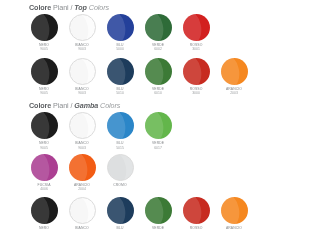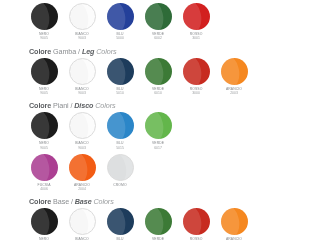--- a/index.html
+++ b/index.html
@@ -73,20 +73,21 @@
     color: #9a9d9f;
   }
   .sec-gap { height: 6px; }
   .row-gap { height: 4px; }
 </style>
 </head>
 <body>
 
 <div id="page">
     <div class="section">
+      <div class="section-header"><span class="it-bold">Colore</span> <span class="it-reg">Piani</span> <span class="it-reg">/</span> <span class="en-bold">Top</span> <span class="en-reg">Colors</span></div>
       <div class="swatch-row">
         <div class="swatch-cell">
           <div class="dot" style="background: rgb(27, 27, 27);">
             <div class="gloss"></div>
           </div>
           <div class="swatch-label">NERO</div>
           <div class="swatch-code">9005</div>
         </div>
         <div class="swatch-cell">
           <div class="dot light" style="background: rgb(252, 252, 252);">
@@ -113,21 +114,20 @@
           <div class="dot" style="background: rgb(210, 32, 31);">
             <div class="gloss"></div>
           </div>
           <div class="swatch-label">ROSSO</div>
           <div class="swatch-code">3001</div>
         </div>
       </div>
     </div>
     <div class="sec-gap"></div>
     <div class="section">
-      <div class="section-header"><span class="it-bold">Colore</span> <span class="it-reg">Gamba</span> <span class="it-reg">/</span> <span class="en-bold">Leg</span> <span class="en-reg">Colors</span></div>
       <div class="swatch-row">
         <div class="swatch-cell">
           <div class="dot" style="background: rgb(27, 27, 27);">
             <div class="gloss"></div>
           </div>
           <div class="swatch-label">NERO</div>
           <div class="swatch-code">9005</div>
         </div>
         <div class="swatch-cell">
           <div class="dot light" style="background: rgb(252, 252, 252);">
@@ -161,21 +161,21 @@
           <div class="dot" style="background: rgb(245, 135, 31);">
             <div class="gloss"></div>
           </div>
           <div class="swatch-label">ARANCIO</div>
           <div class="swatch-code">2003</div>
         </div>
       </div>
     </div>
     <div class="sec-gap"></div>
     <div class="section">
-      <div class="section-header"><span class="it-bold">Colore</span> <span class="it-reg">Piani</span> <span class="it-reg">/</span> <span class="en-bold">Disco</span> <span class="en-reg">Colors</span></div>
+      <div class="section-header"><span class="it-bold">Colore</span> <span class="it-reg">Piani</span> <span class="it-reg">/</span> <span class="en-bold">Gamba</span> <span class="en-reg">Colors</span></div>
       <div class="swatch-row">
         <div class="swatch-cell">
           <div class="dot" style="background: rgb(27, 27, 27);">
             <div class="gloss"></div>
           </div>
           <div class="swatch-label">NERO</div>
           <div class="swatch-code">9005</div>
         </div>
         <div class="swatch-cell">
           <div class="dot light" style="background: rgb(252, 252, 252);">
@@ -219,21 +219,20 @@
           <div class="dot light" style="background: rgb(226, 228, 229);">
             <div class="gloss"></div>
           </div>
           <div class="swatch-label">CROMO</div>
           <div class="swatch-code"></div>
         </div>
       </div>
     </div>
     <div class="sec-gap"></div>
     <div class="section">
-      <div class="section-header"><span class="it-bold">Colore</span> <span class="it-reg">Base</span> <span class="it-reg">/</span> <span class="en-bold">Base</span> <span class="en-reg">Colors</span></div>
       <div class="swatch-row">
         <div class="swatch-cell">
           <div class="dot" style="background: rgb(27, 27, 27);">
             <div class="gloss"></div>
           </div>
           <div class="swatch-label">NERO</div>
         </div>
         <div class="swatch-cell">
           <div class="dot light" style="background: rgb(252, 252, 252);">
             <div class="gloss"></div>

